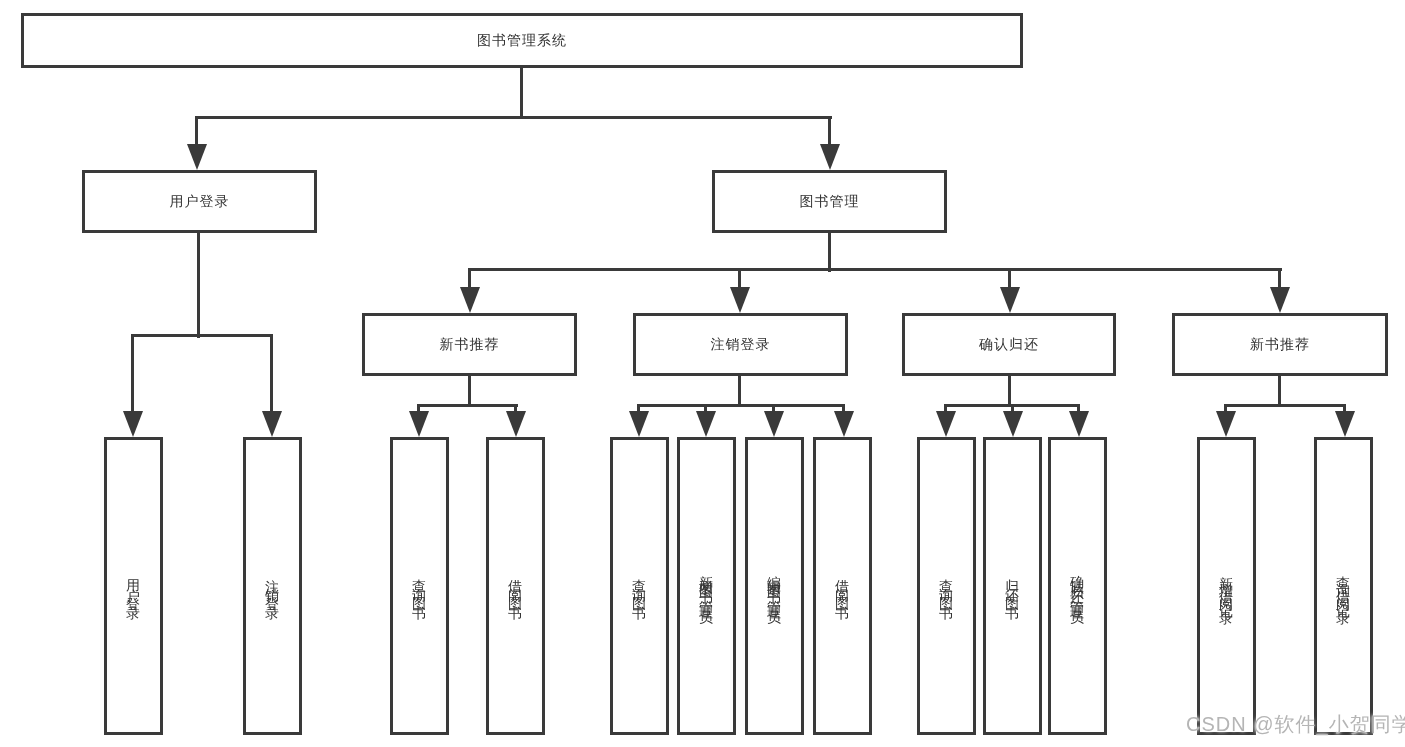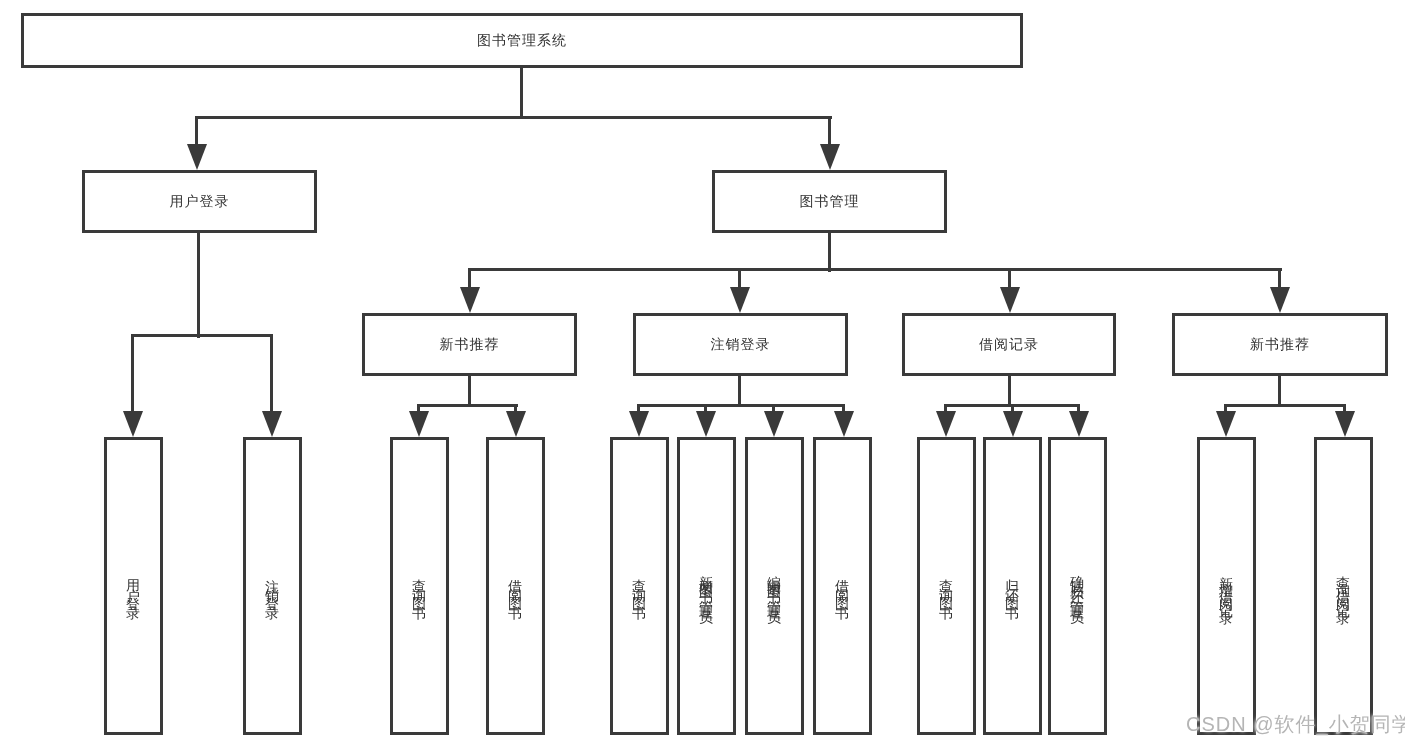--- a/index.html
+++ b/index.html
@@ -73,21 +73,21 @@
   <div class="ahead" style="left:460px;top:287px;"></div>
   <div class="vline" style="left:738px;top:268px;height:22px;"></div>
   <div class="ahead" style="left:730px;top:287px;"></div>
   <div class="vline" style="left:1008px;top:268px;height:22px;"></div>
   <div class="ahead" style="left:1000px;top:287px;"></div>
   <div class="vline" style="left:1278px;top:268px;height:22px;"></div>
   <div class="ahead" style="left:1270px;top:287px;"></div>
 
   <div class="node" style="left:362px;top:313px;width:215px;height:63px;">新书推荐</div>
   <div class="node" style="left:633px;top:313px;width:215px;height:63px;">注销登录</div>
-  <div class="node" style="left:902px;top:313px;width:214px;height:63px;">借阅记录</div>
+  <div class="node" style="left:902px;top:313px;width:214px;height:63px;">确认归还</div>
   <div class="node" style="left:1172px;top:313px;width:216px;height:63px;">新书推荐</div>
 
   <div class="vline" style="left:468px;top:376px;height:31px;"></div>
   <div class="hline" style="left:417px;top:404px;width:101px;"></div>
   <div class="vline" style="left:417px;top:404px;height:10px;"></div>
   <div class="ahead" style="left:409px;top:411px;"></div>
   <div class="vline" style="left:514px;top:404px;height:10px;"></div>
   <div class="ahead" style="left:506px;top:411px;"></div>
 
   <div class="vline" style="left:738px;top:376px;height:31px;"></div>

